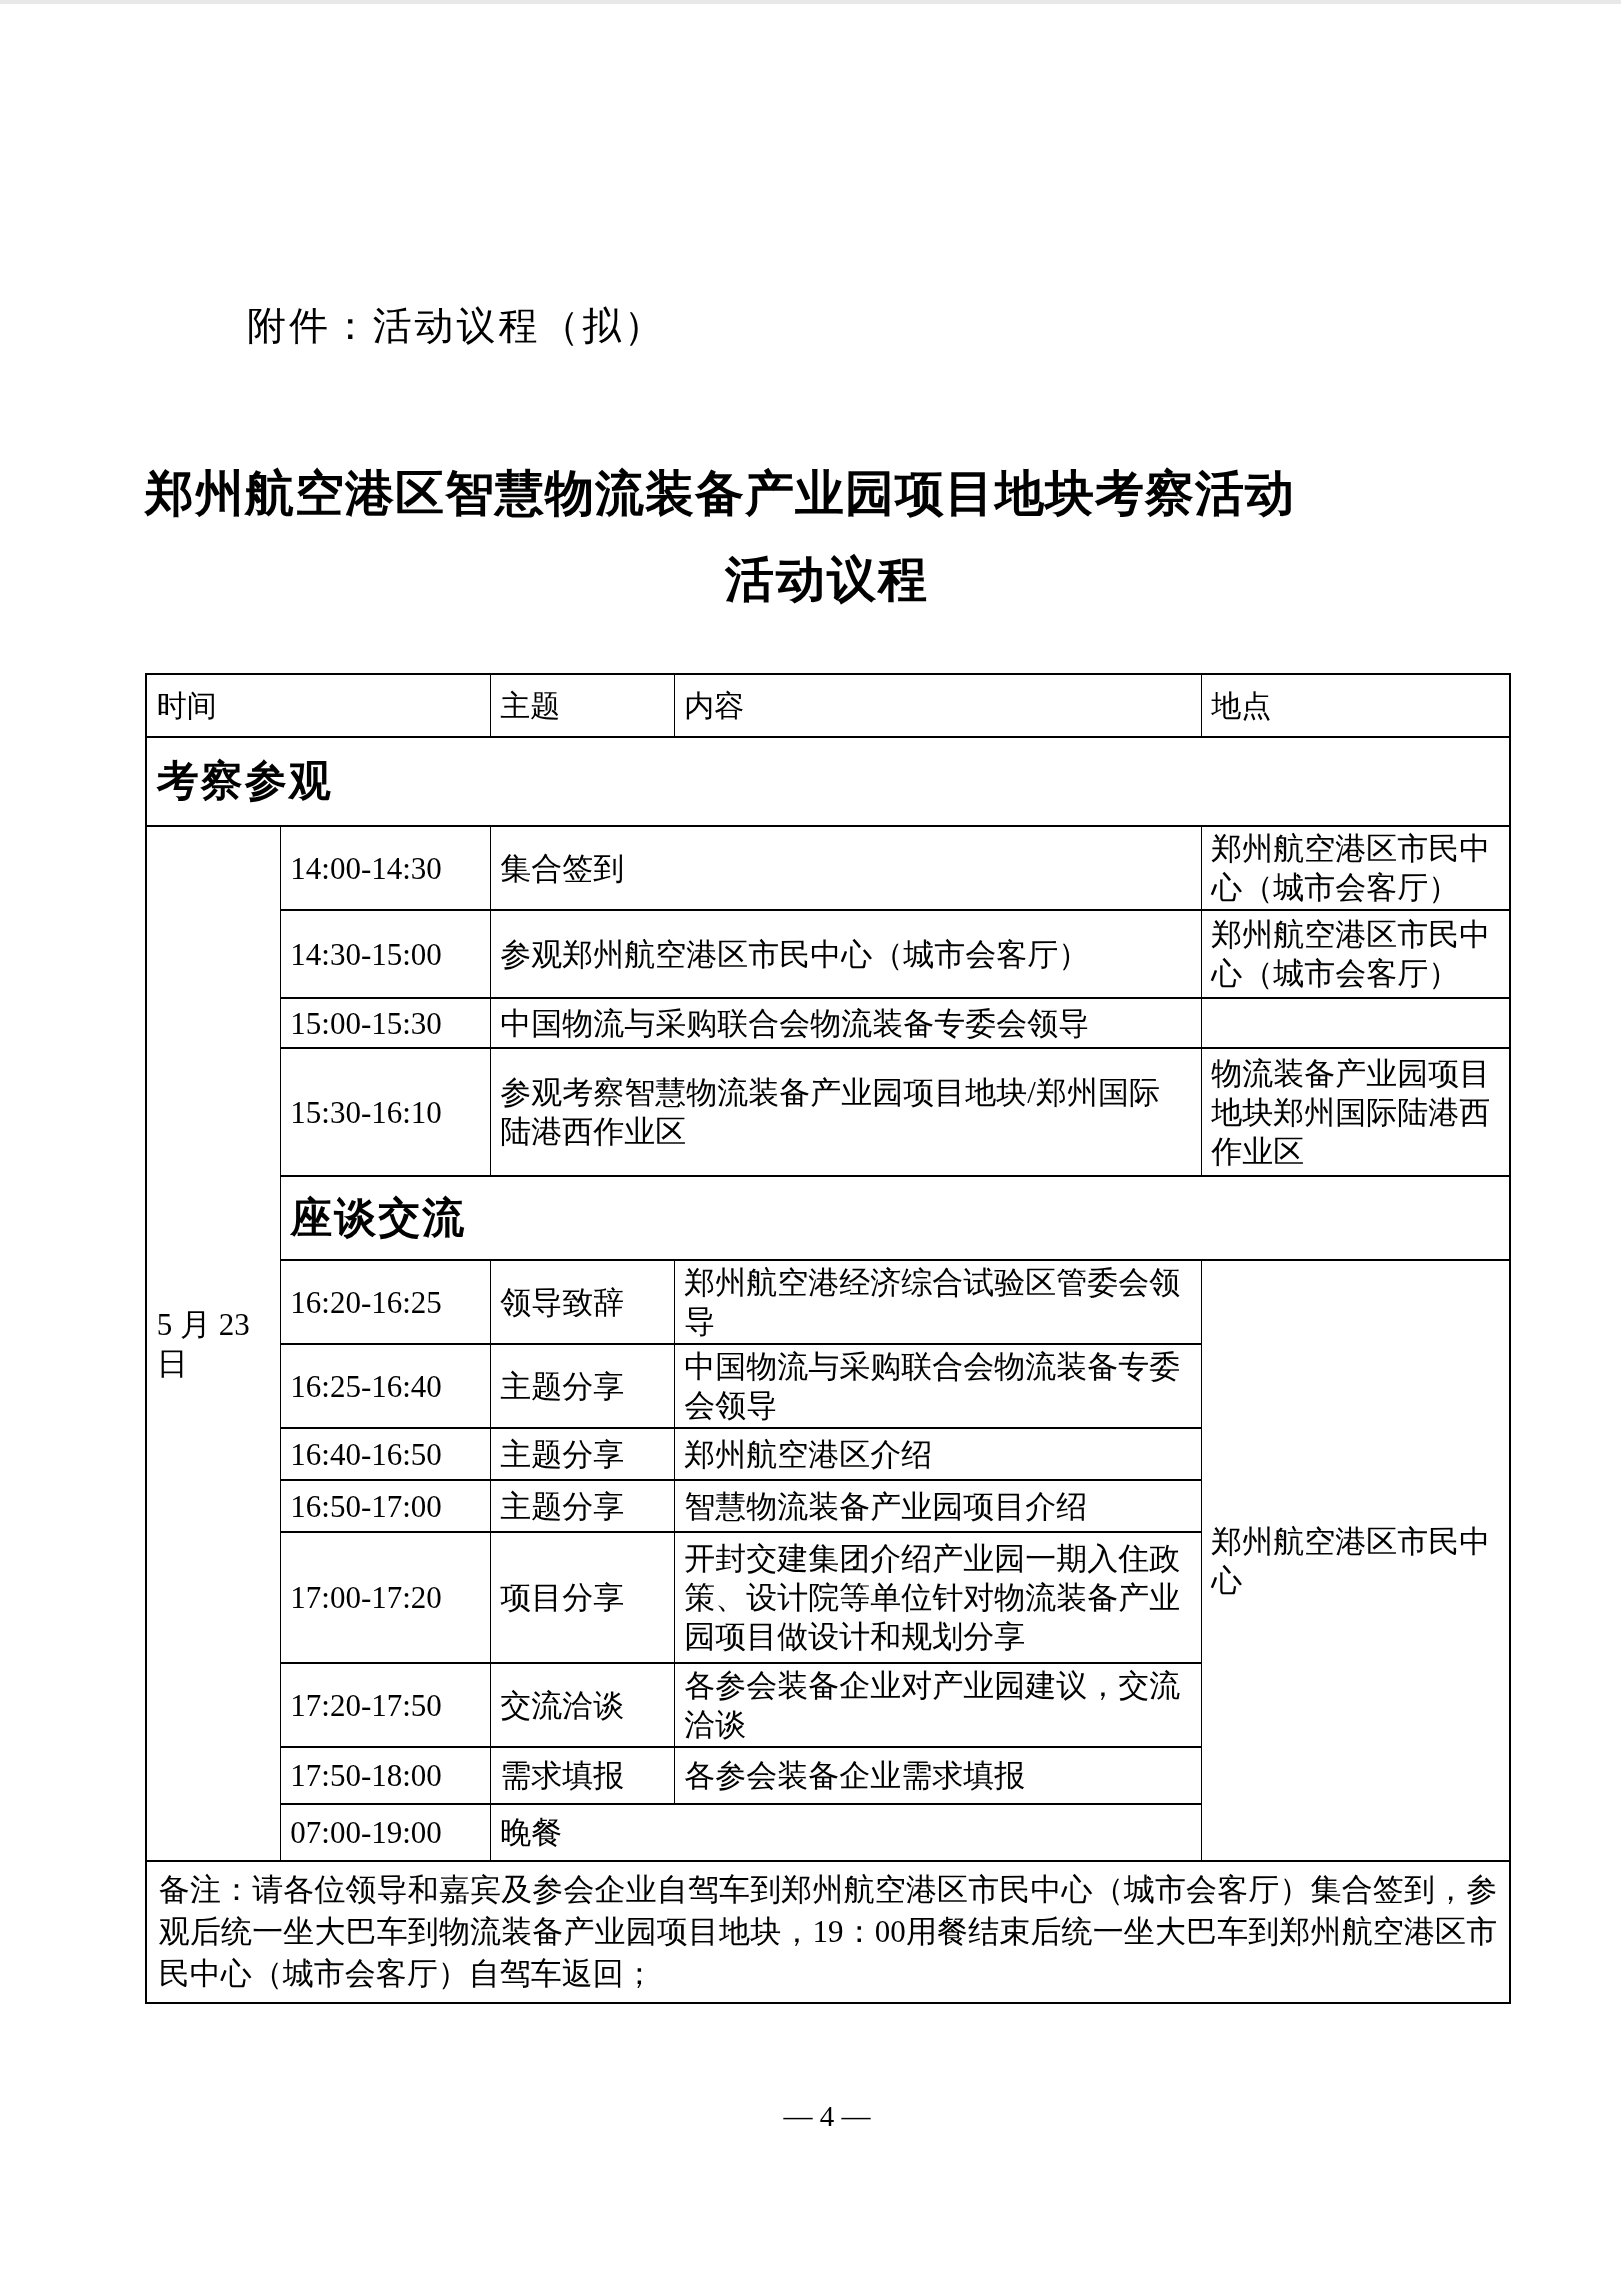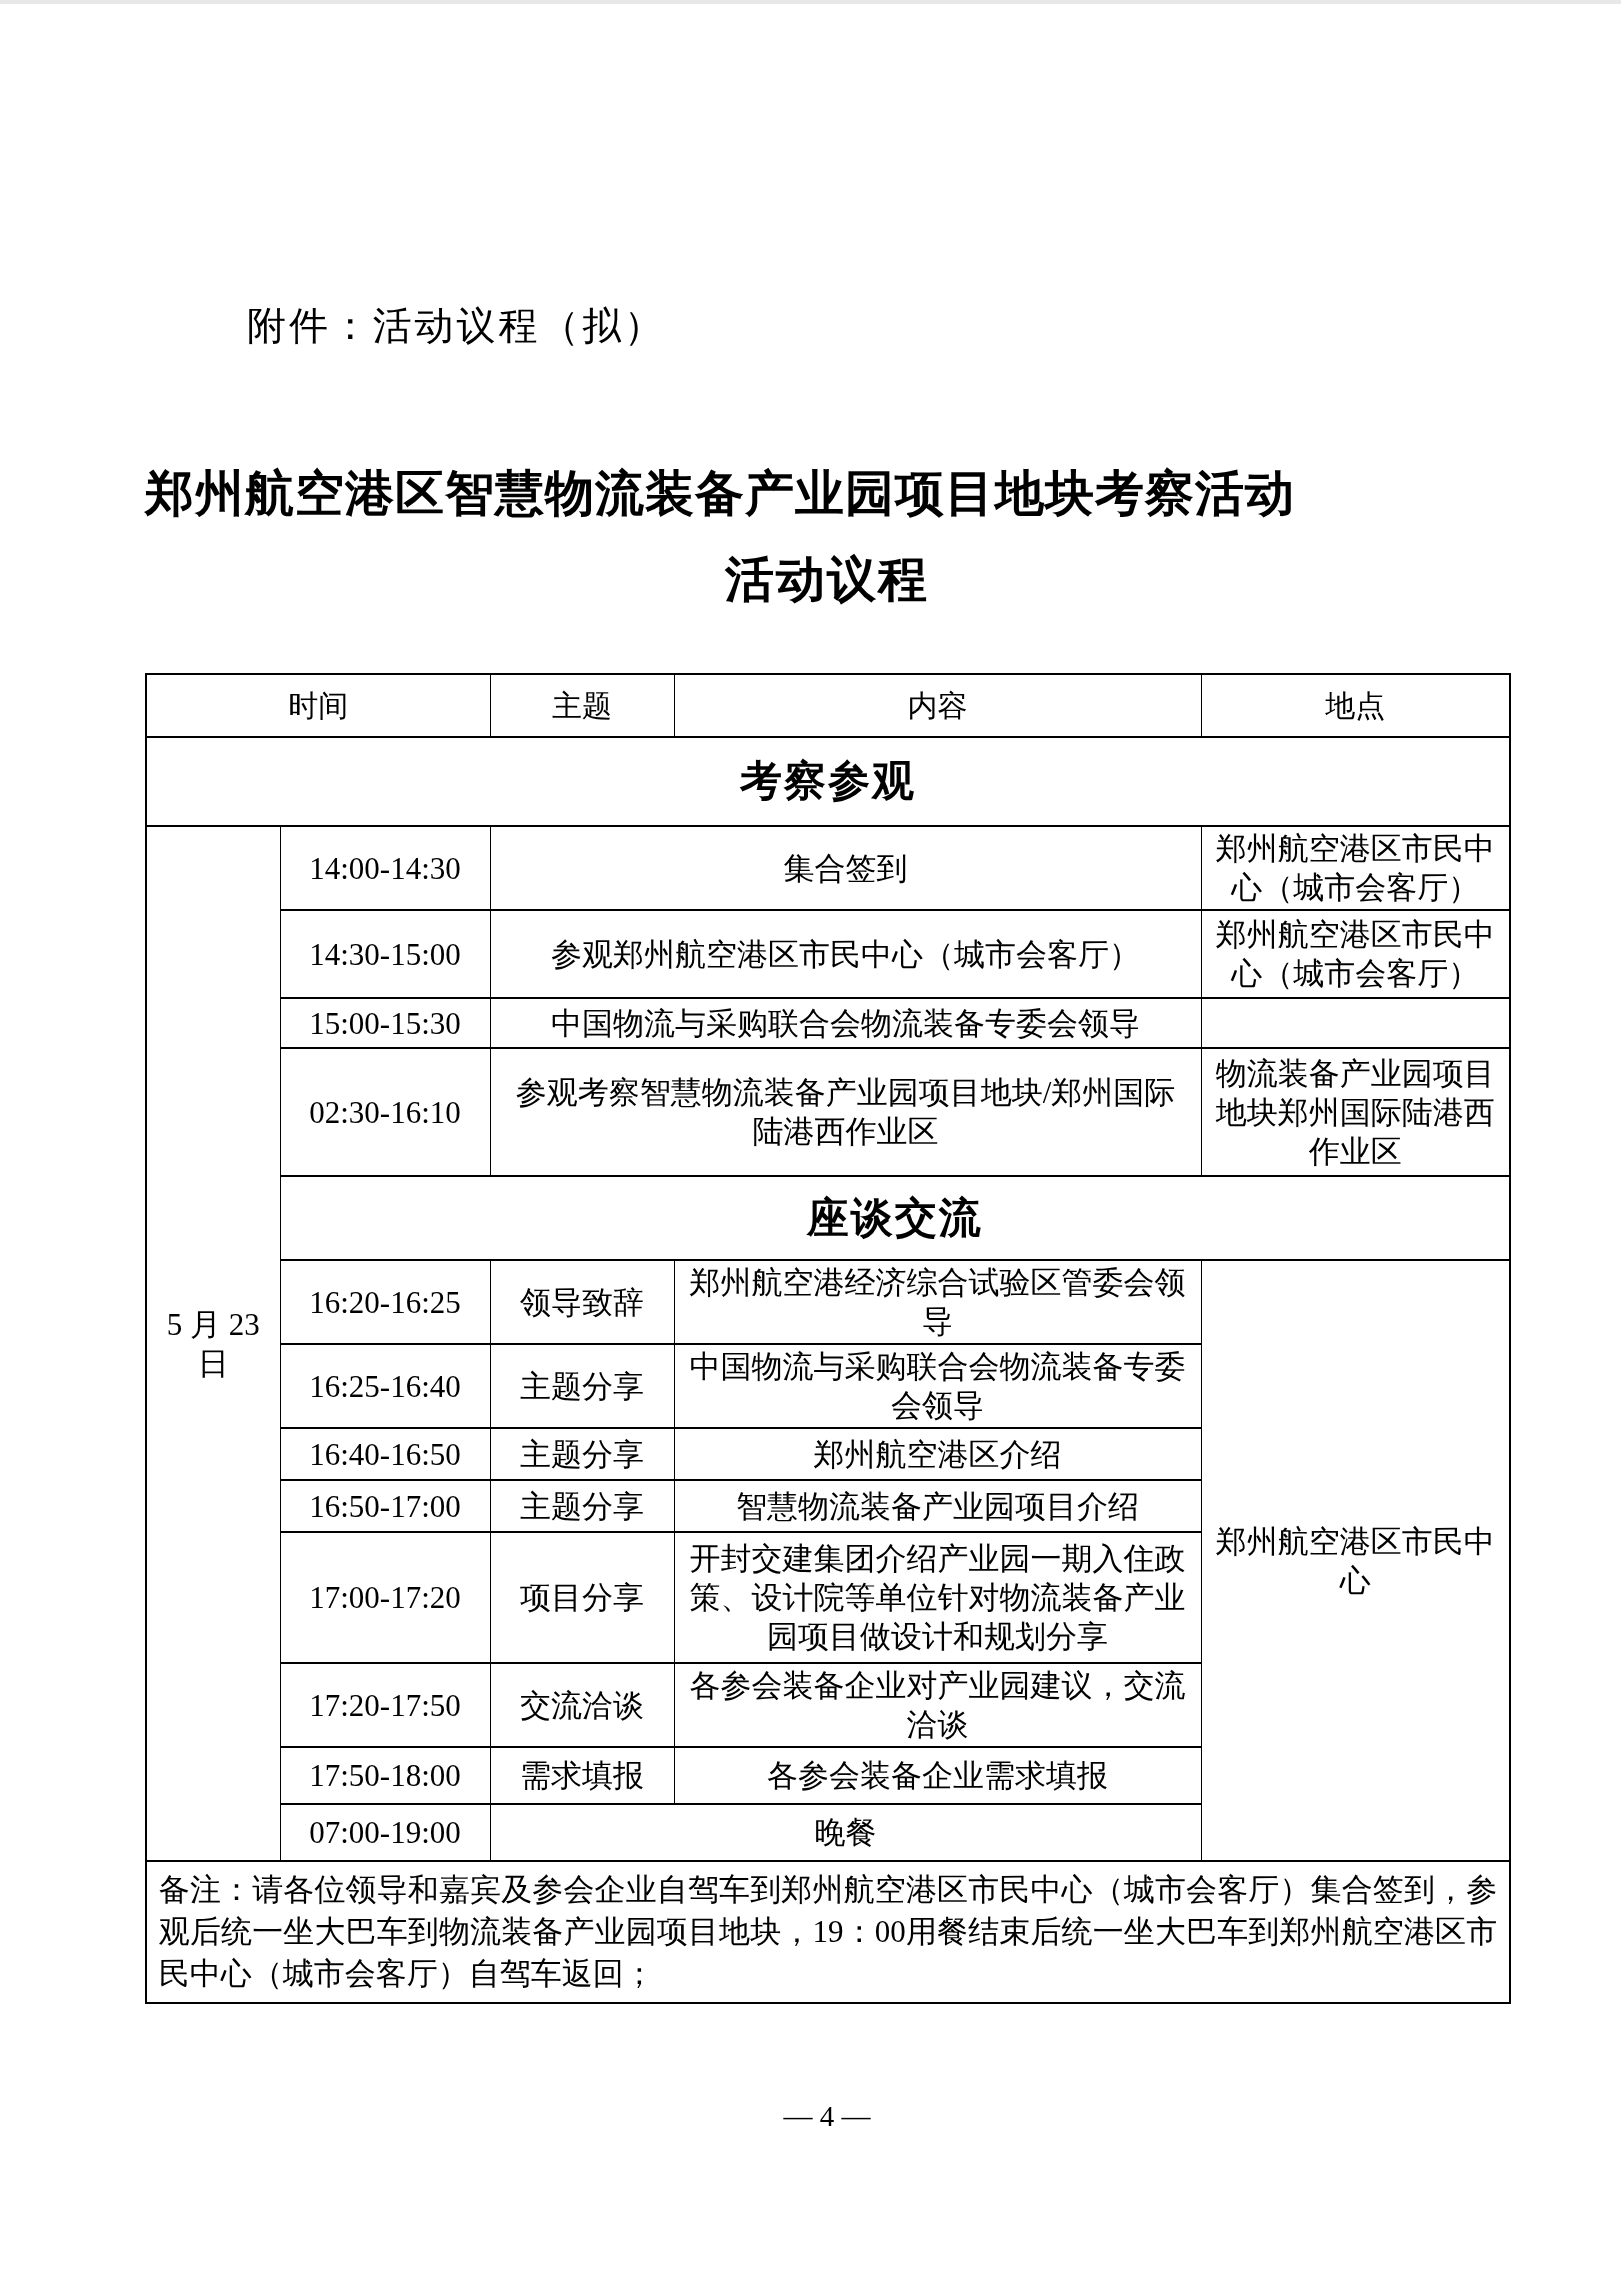--- a/index.html
+++ b/index.html
@@ -51,21 +51,20 @@
     top: 669px;
     width: 1364px;
     border-collapse: collapse;
     table-layout: fixed;
     border: 2px solid #000;
   }
   table.agenda td {
     border: 1px solid #000;
     border-top-width: 2px;
     border-bottom-width: 2px;
-    text-align: center;
     vertical-align: middle;
     font-size: 31px;
     line-height: 39px;
     padding: 2px 9.8px;
     overflow: hidden;
     word-break: break-word;
   }
   table.agenda tr.head-row td {
     border-bottom-width: 2.9px;
     font-size: 30px;
@@ -139,21 +138,21 @@
       <td>郑州航空港区市民中心（城市会客厅）</td>
     </tr>
 
     <tr style="height:50px">
       <td>15:00-15:30</td>
       <td colspan="2">中国物流与采购联合会物流装备专委会领导</td>
       <td></td>
     </tr>
 
     <tr style="height:128px">
-      <td>02:30-16:10</td>
+      <td>15:30-16:10</td>
       <td colspan="2">参观考察智慧物流装备产业园项目地块/郑州国际陆港西作业区</td>
       <td>物流装备产业园项目地块郑州国际陆港西作业区</td>
     </tr>
 
     <tr class="section-row" style="height:84px">
       <td colspan="4">座谈交流</td>
     </tr>
 
     <tr style="height:51px">
       <td>16:20-16:25</td>

